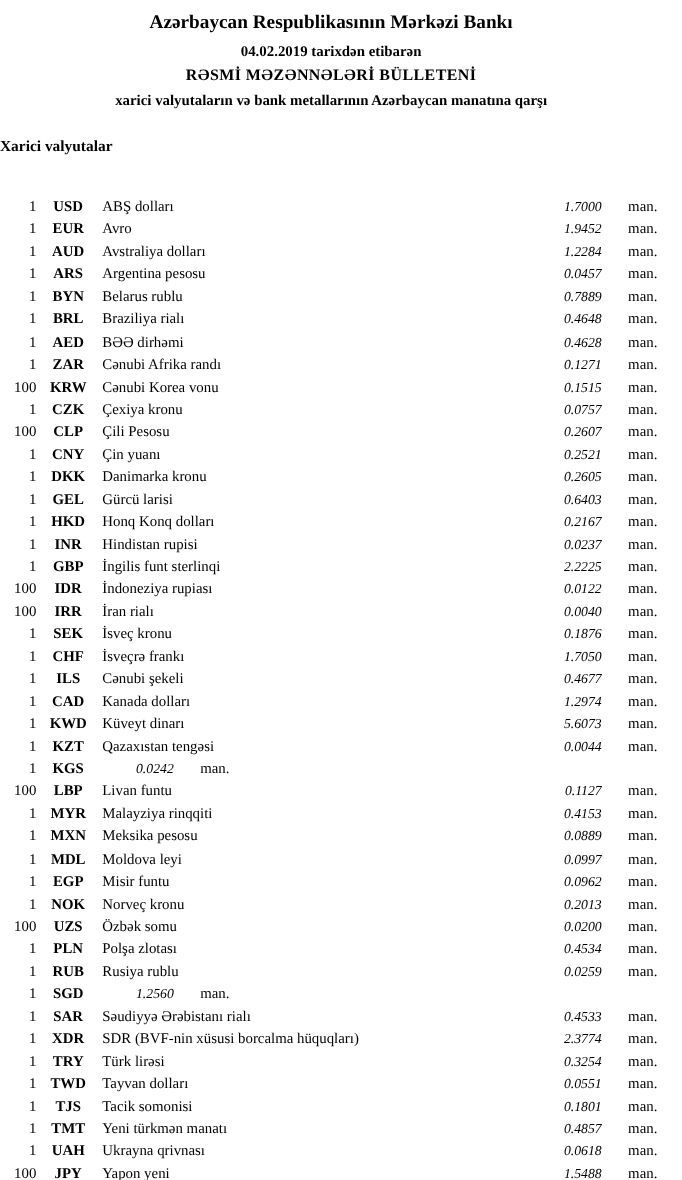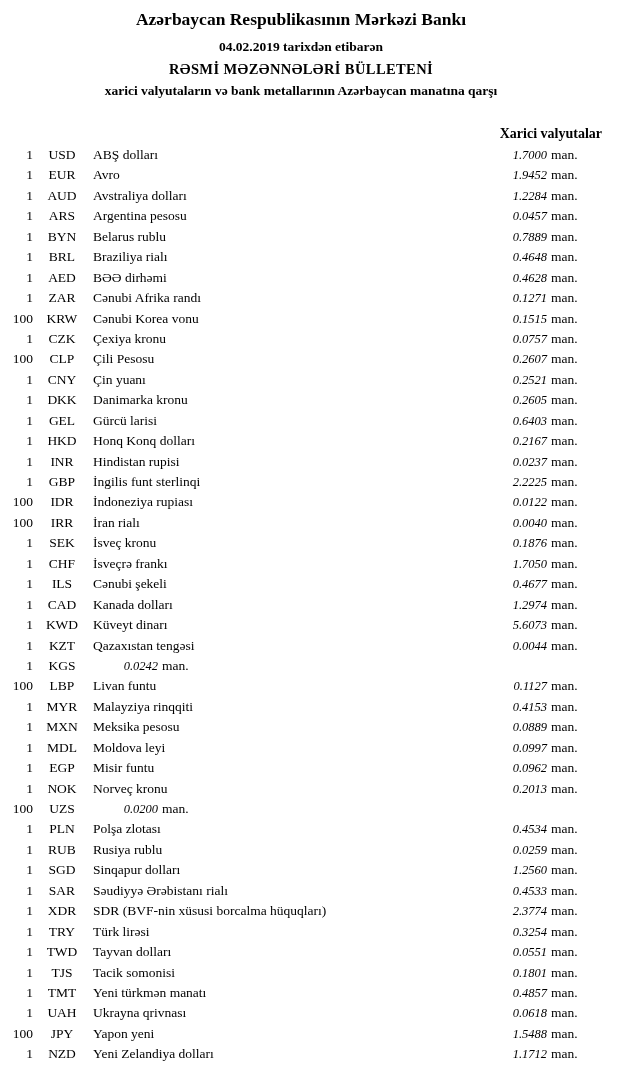--- a/index.html
+++ b/index.html
@@ -33,21 +33,21 @@
     margin-top: 3px;
     line-height: 17px;
   }
   .hdr-bulletin {
     font-size: 14.5px;
     margin-top: 5px;
     line-height: 19px;
     letter-spacing: 0.4px;
   }
   .section-title {
-    text-align: right;
+    text-align: left;
     font-weight: bold;
     font-size: 14px;
     margin-top: 27px;
     margin-bottom: 5px;
   }
   .rates {
     width: 620px;
   }
   .row {
     display: flex;
@@ -60,40 +60,42 @@
   .cell-qty {
     width: 29px;
     text-align: right;
     flex: 0 0 auto;
   }
   .cell-code {
     width: 42px;
     margin-left: 8px;
     text-align: center;
     flex: 0 0 auto;
+    font-weight: bold;
   }
   .cell-name {
     flex: 1 1 auto;
     padding-left: 10px;
     white-space: nowrap;
     overflow: hidden;
   }
   .cell-rate {
     width: 75px;
     text-align: right;
     font-weight: normal;
     font-style: italic;
     font-size: 12.5px;
     flex: 0 0 auto;
   }
   .cell-unit {
     width: 51px;
     box-sizing: border-box;
-    padding-left: 4px;
+    padding-left: 24px;
     flex: 0 0 auto;
+    margin-top: 33px;
   }
 </style>
 </head>
 <body>
 
 <div class="page">
 
   <div class="hdr hdr-title">Azərbaycan Respublikasının Mərkəzi Bankı</div>
 
   <div class="hdr hdr-date">04.02.2019 tarixdən etibarən</div>
@@ -356,20 +358,21 @@
     <span class="cell-qty">1</span>
     <span class="cell-code">NOK</span>
     <span class="cell-name">Norveç kronu</span>
     <span class="cell-rate">0.2013</span>
     <span class="cell-unit">man.</span>
   </div>
 
   <div class="row">
     <span class="cell-qty">100</span>
     <span class="cell-code">UZS</span>
+    <span class="cell-name">Özbək somu</span>
     <span class="cell-rate">0.0200</span>
     <span class="cell-unit">man.</span>
   </div>
 
   <div class="row">
     <span class="cell-qty">1</span>
     <span class="cell-code">PLN</span>
     <span class="cell-name">Polşa zlotası</span>
     <span class="cell-rate">0.4534</span>
     <span class="cell-unit">man.</span>
@@ -379,21 +382,20 @@
     <span class="cell-qty">1</span>
     <span class="cell-code">RUB</span>
     <span class="cell-name">Rusiya rublu</span>
     <span class="cell-rate">0.0259</span>
     <span class="cell-unit">man.</span>
   </div>
 
   <div class="row">
     <span class="cell-qty">1</span>
     <span class="cell-code">SGD</span>
-    <span class="cell-name">Sinqapur dolları</span>
     <span class="cell-rate">1.2560</span>
     <span class="cell-unit">man.</span>
   </div>
 
   <div class="row">
     <span class="cell-qty">1</span>
     <span class="cell-code">SAR</span>
     <span class="cell-name">Səudiyyə Ərəbistanı rialı</span>
     <span class="cell-rate">0.4533</span>
     <span class="cell-unit">man.</span>

